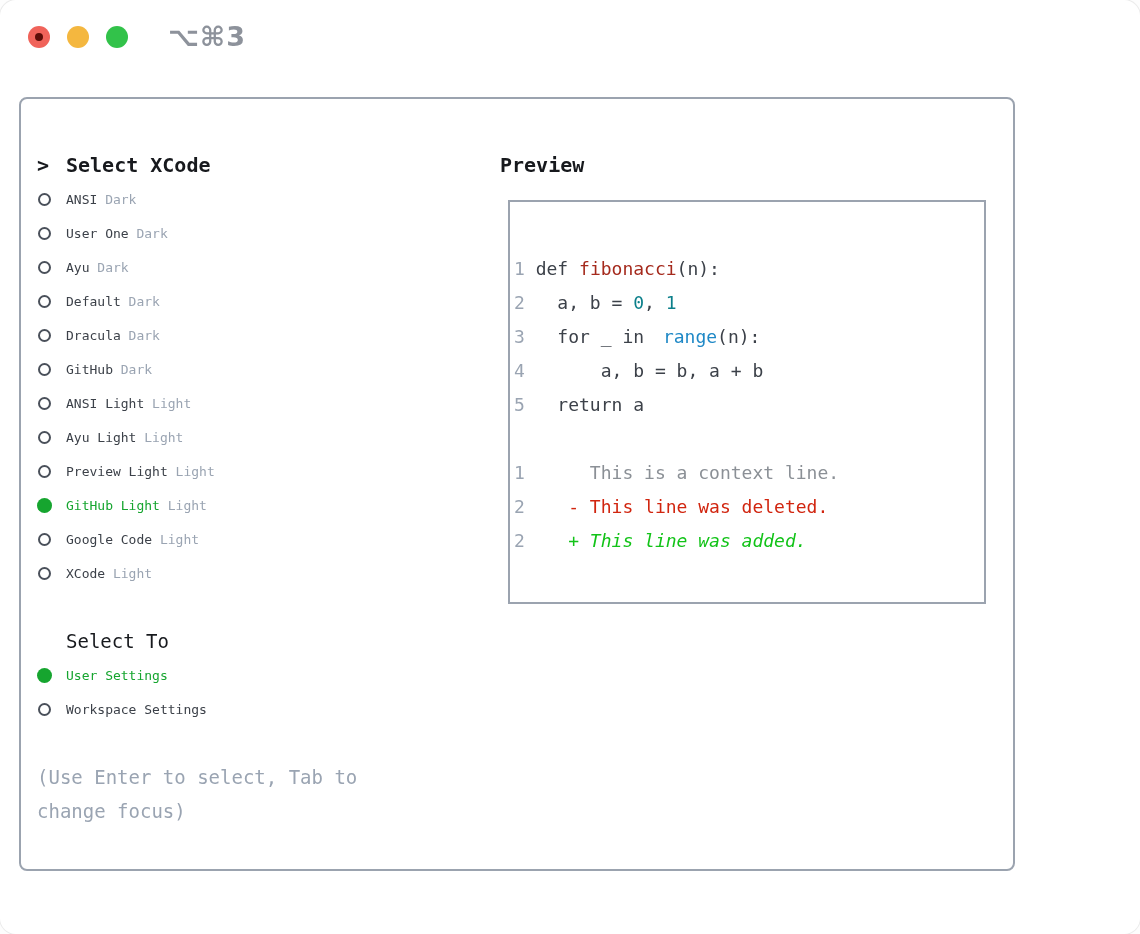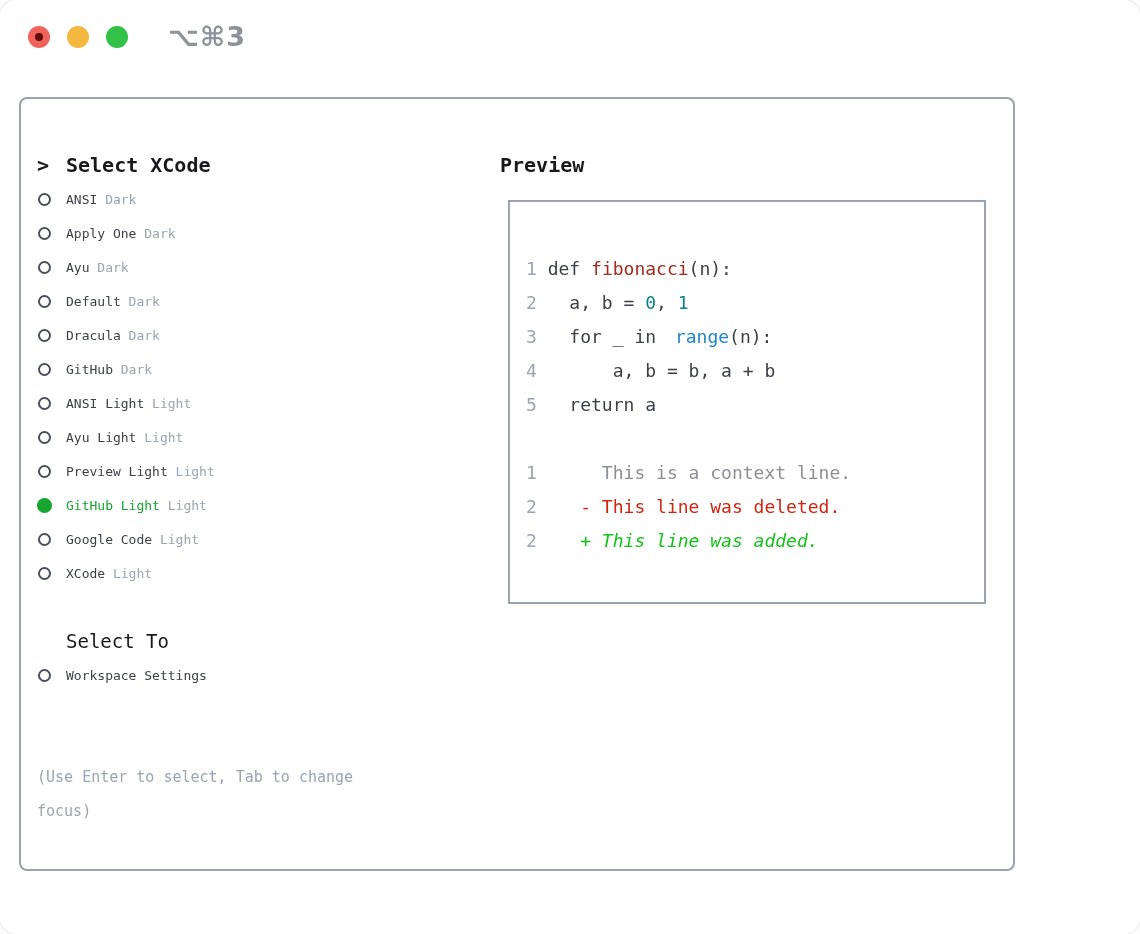--- a/index.html
+++ b/index.html
@@ -35,29 +35,29 @@
   .radio{width:13px;height:13px;box-sizing:border-box;border:2px solid #4a505a;border-radius:50%;margin-left:1px;}
   .radio.on{width:15px;height:15px;border:none;background:var(--accent-green);margin-left:0;}
   .lab{color:var(--text-dark);}
   .lab.green{color:var(--accent-green);}
   .suffix{color:var(--muted);}
   .header-row{position:absolute;left:37px;top:148px;display:flex;align-items:center;height:34px;}
   .htext{font-size:20px;font-weight:bold;color:var(--text-black);}
   #theme-list{position:absolute;left:37px;top:182px;}
   .applyto-title{position:absolute;left:66px;top:624px;height:34px;display:flex;align-items:center;font-size:19px;color:var(--text-black);}
   #apply-list{position:absolute;left:37px;top:658px;}
-  .hint{position:absolute;left:37px;top:760px;width:345px;font-size:15px;line-height:34px;color:var(--muted);}
+  .hint{position:absolute;left:37px;top:760px;width:345px;font-size:19px;line-height:34px;color:var(--muted);}
   
   .preview-header{position:absolute;left:500px;top:148px;height:34px;display:flex;align-items:center;font-size:20px;font-weight:bold;color:var(--text-black);text-align:center;}
   .preview-box{
     position:absolute;left:508px;top:200px;width:478px;height:404px;
     box-sizing:border-box;border:2px solid var(--border-gray);background:#fff;
   }
   #code{
-    margin:0;padding:50px 0 0 16px;font-family:"DejaVu Sans Mono", monospace;
+    margin:0;padding:50px 0 0 4px;font-family:"DejaVu Sans Mono", monospace;
     font-size:18px;line-height:34px;white-space:pre;
   }
   .cl{height:34px;}
   .ln{color:var(--line-number);}
   .code{color:var(--text-dark);}
   .fn{color:var(--function-red);}
   .num{color:var(--number-teal);}
   .blt{color:var(--builtin-blue);margin-left:8px;}
   .ctx{color:var(--context-gray);}
   .del{color:var(--deleted-red);}
@@ -79,36 +79,37 @@
 
   <div class="header-row">
     <span class="marker">
         <span class="arrow">&gt;</span>
       </span>
     <span class="htext">Select XCode</span>
   </div>
 
   <div id="theme-list">
       <div class="row"><span class="marker"><span class="radio"></span></span><span class="lab">ANSI</span><span class="suffix"> Dark</span></div>
-      <div class="row"><span class="marker"><span class="radio"></span></span><span class="lab">Apply One</span><span class="suffix"> Dark</span></div>
+      <div class="row"><span class="marker"><span class="radio"></span></span><span class="lab">User One</span><span class="suffix"> Dark</span></div>
       <div class="row"><span class="marker"><span class="radio"></span></span><span class="lab">Ayu</span><span class="suffix"> Dark</span></div>
       <div class="row"><span class="marker"><span class="radio"></span></span><span class="lab">Default</span><span class="suffix"> Dark</span></div>
       <div class="row"><span class="marker"><span class="radio"></span></span><span class="lab">Dracula</span><span class="suffix"> Dark</span></div>
       <div class="row"><span class="marker"><span class="radio"></span></span><span class="lab">GitHub</span><span class="suffix"> Dark</span></div>
       <div class="row"><span class="marker"><span class="radio"></span></span><span class="lab">ANSI Light</span><span class="suffix"> Light</span></div>
       <div class="row"><span class="marker"><span class="radio"></span></span><span class="lab">Ayu Light</span><span class="suffix"> Light</span></div>
       <div class="row"><span class="marker"><span class="radio"></span></span><span class="lab">Preview Light</span><span class="suffix"> Light</span></div>
       <div class="row"><span class="marker"><span class="radio on"></span></span><span class="lab green">GitHub Light</span><span class="suffix"> Light</span></div>
       <div class="row"><span class="marker"><span class="radio"></span></span><span class="lab">Google Code</span><span class="suffix"> Light</span></div>
       <div class="row"><span class="marker"><span class="radio"></span></span><span class="lab">XCode</span><span class="suffix"> Light</span></div>
     </div>
 
   <div class="applyto-title">Select To</div>
 
   <div id="apply-list">
+      <div class="row"><span class="marker"><span class="radio on"></span></span><span class="lab green">User Settings</span></div>
       <div class="row"><span class="marker"><span class="radio"></span></span><span class="lab">Workspace Settings</span></div>
     </div>
 
   <div class="hint">(Use Enter to select, Tab to change focus)</div>
 
   <div class="preview-header">Preview</div>
 
   <div class="preview-box">
     <pre id="code"><div class="cl"><span class="ln">1 </span><span class="code">def </span><span class="fn">fibonacci</span><span class="code">(n):</span></div><div class="cl"><span class="ln">2 </span><span class="code">  a, b = </span><span class="num">0</span><span class="code">, </span><span class="num">1</span></div><div class="cl"><span class="ln">3 </span><span class="code">  for _ in </span><span class="blt">range</span><span class="code">(n):</span></div><div class="cl"><span class="ln">4 </span><span class="code">      a, b = b, a + b</span></div><div class="cl"><span class="ln">5 </span><span class="code">  return a</span></div><div class="cl"> </div><div class="cl"><span class="ln">1 </span><span class="ctx">     This is a context line.</span></div><div class="cl"><span class="ln">2 </span><span class="del">   - This line was deleted.</span></div><div class="cl"><span class="ln">2 </span><span class="add">   + This line was added.</span></div></pre>
   </div>

